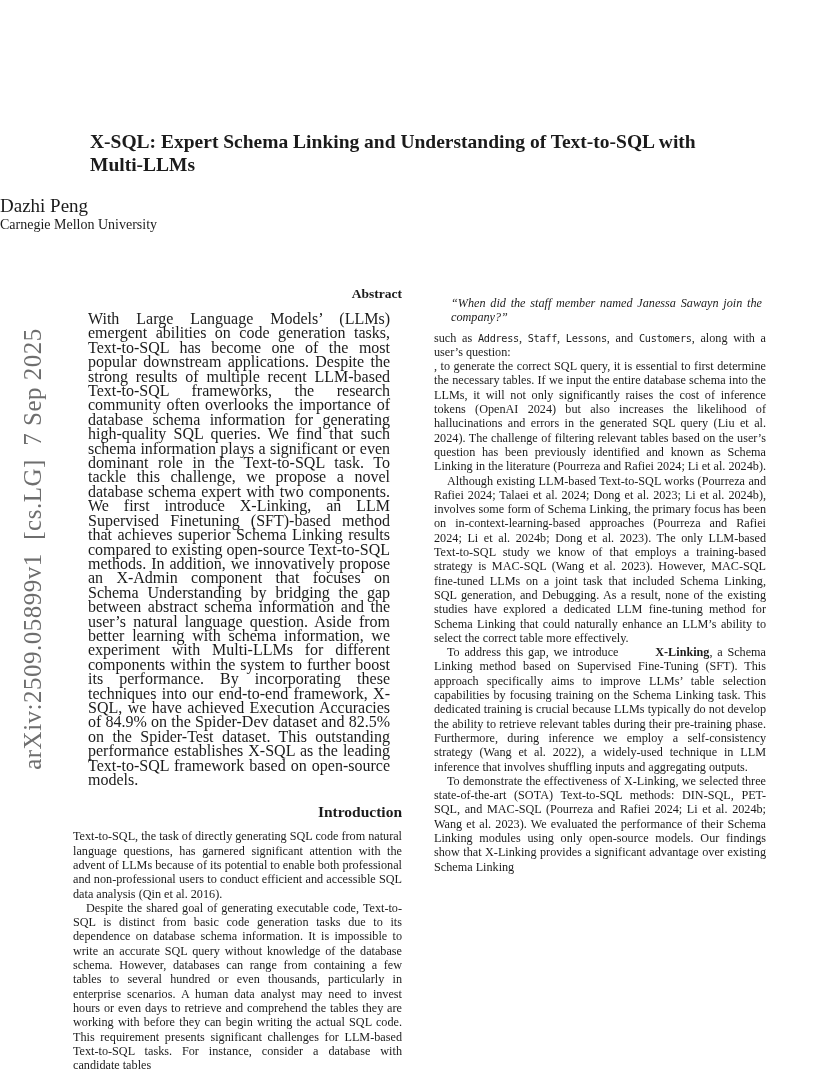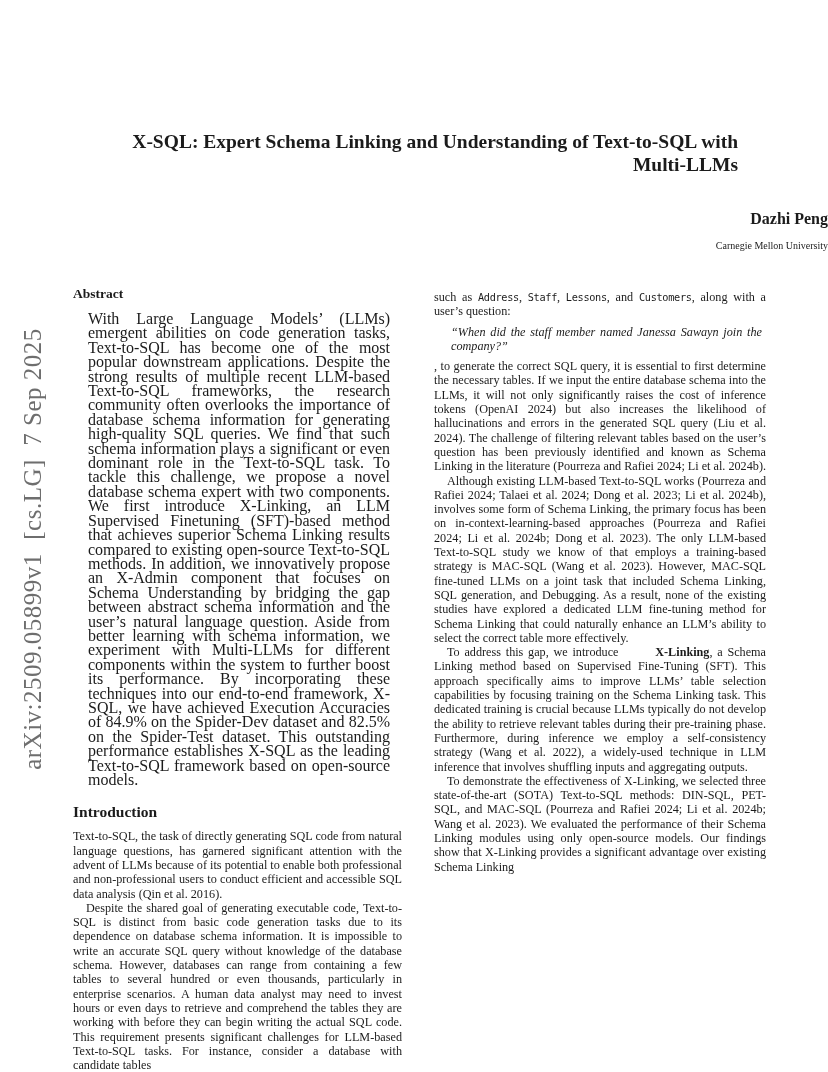--- a/index.html
+++ b/index.html
@@ -30,66 +30,65 @@
     letter-spacing: 0.5px;
     color: #6e6e6e;
     white-space: pre;
   }
   
   .header {
     position: absolute;
     top: 130px;
     left: 0;
     right: 0;
-    text-align: right;
+    text-align: left;
   }
   .paper-title {
     font-size: 19.5px;
     font-weight: bold;
     line-height: 23px;
     margin: 0 90px;
   }
   .author {
-    font-size: 16px;
-    font-weight: bold;
-    margin-top: 34px;
+    font-size: 19px;
+    font-weight: normal;
+    margin-top: 19px;
   }
   .affiliation {
-    font-size: 10px;
-    margin-top: 10px;
+    font-size: 14px;
     line-height: 15px;
   }
   .email {
     font-size: 12.5px;
     margin-top: 2px;
     line-height: 15px;
   }
   
   .col {
     position: absolute;
     top: 286px;
   }
   .col-left  { left: 73px;  width: 329px; }
   .col-right { left: 434px; width: 332px; top: 290px; }
 
   .abstract-heading {
     font-size: 13.5px;
     font-weight: bold;
-    text-align: left;
+    text-align: right;
     margin: 0 0 10px 0;
   }
   .abstract-body {
     padding: 0 12px 0 15px;
     font-size: 16px;
     line-height: 14.4px;
   }
   .section-heading {
     font-size: 15.5px;
     font-weight: bold;
-    text-align: left;
+    text-align: right;
     margin: 16px 0 8px 0;
   }
   .body-text {
     font-size: 12.2px;
     line-height: 14.3px;
   }
   .para {
     margin: 0;
     text-align: justify;
   }
@@ -125,21 +124,21 @@
         <p class="para">With Large Language Models’ (LLMs) emergent abilities on code generation tasks, Text-to-SQL has become one of the most popular downstream applications. Despite the strong results of multiple recent LLM-based Text-to-SQL frameworks, the research community often overlooks the importance of database schema information for generating high-quality SQL queries. We find that such schema information plays a significant or even dominant role in the Text-to-SQL task. To tackle this challenge, we propose a novel database schema expert with two components. We first introduce X-Linking, an LLM Supervised Finetuning (SFT)-based method that achieves superior Schema Linking results compared to existing open-source Text-to-SQL methods. In addition, we innovatively propose an X-Admin component that focuses on Schema Understanding by bridging the gap between abstract schema information and the user’s natural language question. Aside from better learning with schema information, we experiment with Multi-LLMs for different components within the system to further boost its performance. By incorporating these techniques into our end-to-end framework, X-SQL, we have achieved Execution Accuracies of 84.9% on the Spider-Dev dataset and 82.5% on the Spider-Test dataset. This outstanding performance establishes X-SQL as the leading Text-to-SQL framework based on open-source models.</p>
       </div>
     <div class="section-heading">Introduction</div>
     <div class="body-text">
         <p class="para">Text-to-SQL, the task of directly generating SQL code from natural language questions, has garnered significant attention with the advent of LLMs because of its potential to enable both professional and non-professional users to conduct efficient and accessible SQL data analysis (Qin et al. 2016).</p>
         <p class="para indent">Despite the shared goal of generating executable code, Text-to-SQL is distinct from basic code generation tasks due to its dependence on database schema information. It is impossible to write an accurate SQL query without knowledge of the database schema. However, databases can range from containing a few tables to several hundred or even thousands, particularly in enterprise scenarios. A human data analyst may need to invest hours or even days to retrieve and comprehend the tables they are working with before they can begin writing the actual SQL code. This requirement presents significant challenges for LLM-based Text-to-SQL tasks. For instance, consider a database with candidate tables</p>
       </div>
   </div>
 
   <div class="col col-right body-text">
+      <p class="para quote">“When did the staff member named Janessa Sawayn join the company?”</p>
       <p class="para">such as <span class="mono">Address</span>, <span class="mono">Staff</span>, <span class="mono">Lessons</span>, and <span class="mono">Customers</span>, along with a user’s question:</p>
-      <p class="para quote">“When did the staff member named Janessa Sawayn join the company?”</p>
       <p class="para">, to generate the correct SQL query, it is essential to first determine the necessary tables. If we input the entire database schema into the LLMs, it will not only significantly raises the cost of inference tokens (OpenAI 2024) but also increases the likelihood of hallucinations and errors in the generated SQL query (Liu et al. 2024). The challenge of filtering relevant tables based on the user’s question has been previously identified and known as Schema Linking in the literature (Pourreza and Rafiei 2024; Li et al. 2024b).</p>
       <p class="para indent">Although existing LLM-based Text-to-SQL works (Pourreza and Rafiei 2024; Talaei et al. 2024; Dong et al. 2023; Li et al. 2024b), involves some form of Schema Linking, the primary focus has been on in-context-learning-based approaches (Pourreza and Rafiei 2024; Li et al. 2024b; Dong et al. 2023). The only LLM-based Text-to-SQL study we know of that employs a training-based strategy is MAC-SQL (Wang et al. 2023). However, MAC-SQL fine-tuned LLMs on a joint task that included Schema Linking, SQL generation, and Debugging. As a result, none of the existing studies have explored a dedicated LLM fine-tuning method for Schema Linking that could naturally enhance an LLM’s ability to select the correct table more effectively.</p>
       <p class="para indent">To address this gap, we introduce <strong>X-Linking</strong>, a Schema Linking method based on Supervised Fine-Tuning (SFT). This approach specifically aims to improve LLMs’ table selection capabilities by focusing training on the Schema Linking task. This dedicated training is crucial because LLMs typically do not develop the ability to retrieve relevant tables during their pre-training phase. Furthermore, during inference we employ a self-consistency strategy (Wang et al. 2022), a widely-used technique in LLM inference that involves shuffling inputs and aggregating outputs.</p>
       <p class="para indent">To demonstrate the effectiveness of X-Linking, we selected three state-of-the-art (SOTA) Text-to-SQL methods: DIN-SQL, PET-SQL, and MAC-SQL (Pourreza and Rafiei 2024; Li et al. 2024b; Wang et al. 2023). We evaluated the performance of their Schema Linking modules using only open-source models. Our findings show that X-Linking provides a significant advantage over existing Schema Linking</p>
     </div>
 
 </div>
 
 </body></html>

